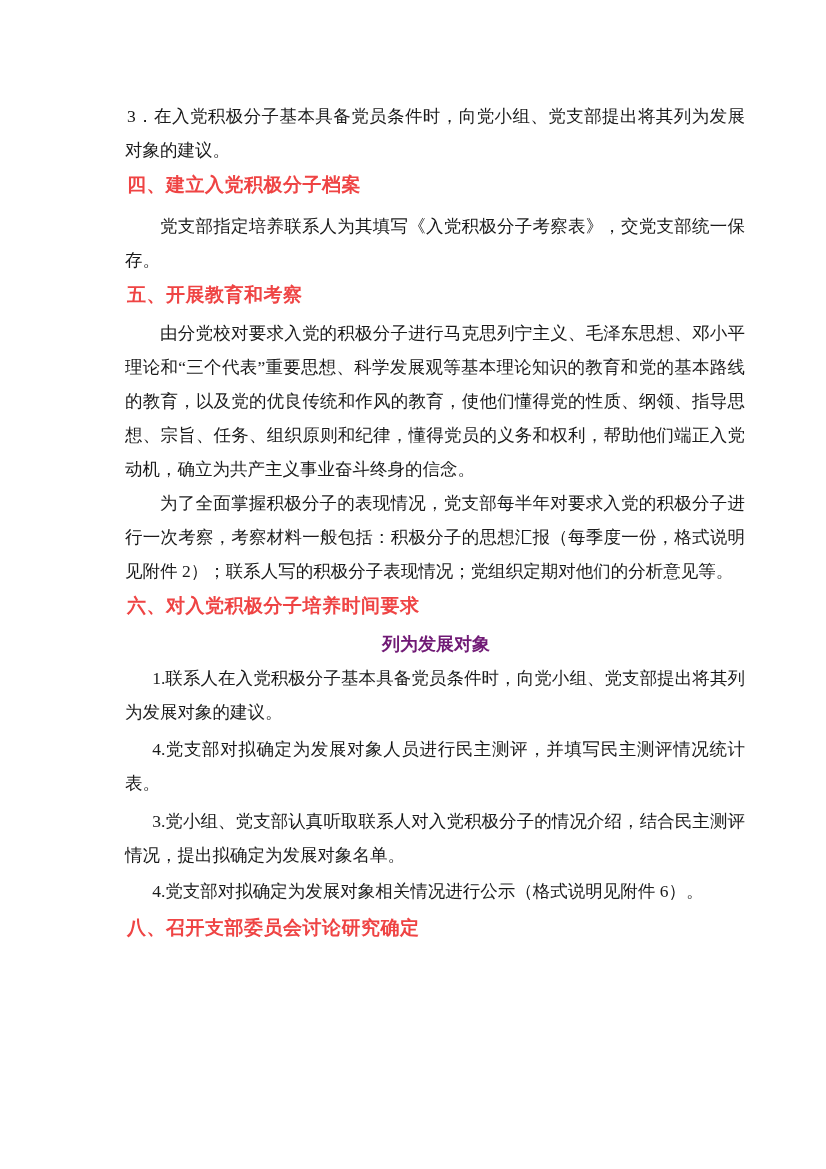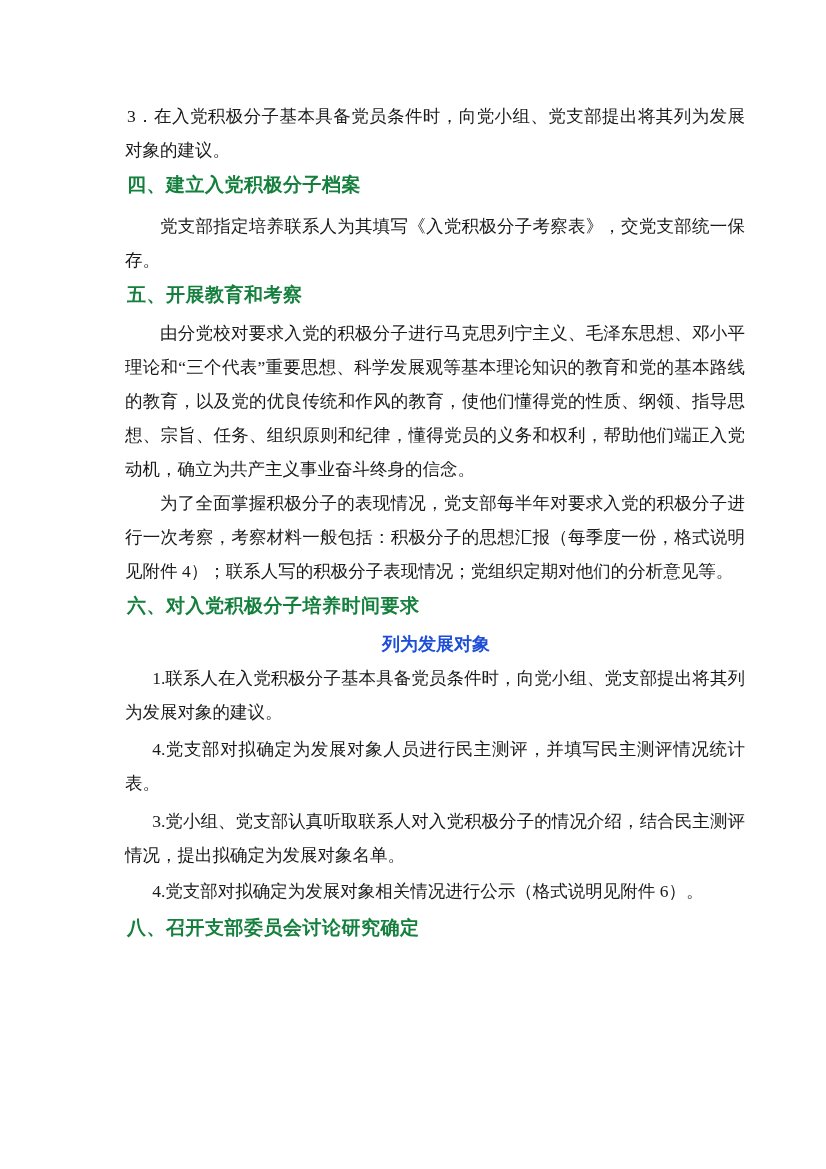--- a/index.html
+++ b/index.html
@@ -23,44 +23,44 @@
   }
   .indent-2em{text-indent:2em;}
   .indent-item{text-indent:1.55em;}
   .indent-none{text-indent:2px;}
   h2.heading{
     margin:0;
     font-family:"Liberation Sans","DejaVu Sans",sans-serif;
     font-weight:bold;
     font-size:19px;
     line-height:34px;
-    color:#15803d;
+    color:#ef4444;
     letter-spacing:0.5px;
   }
   h3.center-heading{
     margin:0;
     font-family:"Liberation Sans","DejaVu Sans",sans-serif;
     font-weight:bold;
     font-size:18px;
     line-height:34px;
-    color:#1d4ed8;
+    color:#701a75;
     text-align:center;
   }
 </style>
 </head>
 <body>
 
 <div class="page">
   <div class="content" id="doc-content">
       <p class="paragraph indent-none" style="margin-top: 0px;">3．在入党积极分子基本具备党员条件时，向党小组、党支部提出将其列为发展对象的建议。</p>
       <h2 class="heading indent-none" style="margin-top: 1px;">四、建立入党积极分子档案</h2>
       <p class="paragraph indent-2em" style="margin-top: 7px;">党支部指定培养联系人为其填写《入党积极分子考察表》，交党支部统一保存。</p>
       <h2 class="heading indent-none" style="margin-top: 1px;">五、开展教育和考察</h2>
       <p class="paragraph indent-2em" style="margin-top: 4px;">由分党校对要求入党的积极分子进行马克思列宁主义、毛泽东思想、邓小平理论和“三个代表”重要思想、科学发展观等基本理论知识的教育和党的基本路线的教育，以及党的优良传统和作风的教育，使他们懂得党的性质、纲领、指导思想、宗旨、任务、组织原则和纪律，懂得党员的义务和权利，帮助他们端正入党动机，确立为共产主义事业奋斗终身的信念。</p>
-      <p class="paragraph indent-2em" style="margin-top: 0px;">为了全面掌握积极分子的表现情况，党支部每半年对要求入党的积极分子进行一次考察，考察材料一般包括：积极分子的思想汇报（每季度一份，格式说明见附件 4）；联系人写的积极分子表现情况；党组织定期对他们的分析意见等。</p>
+      <p class="paragraph indent-2em" style="margin-top: 0px;">为了全面掌握积极分子的表现情况，党支部每半年对要求入党的积极分子进行一次考察，考察材料一般包括：积极分子的思想汇报（每季度一份，格式说明见附件 2）；联系人写的积极分子表现情况；党组织定期对他们的分析意见等。</p>
       <h2 class="heading indent-none" style="margin-top: 1px;">六、对入党积极分子培养时间要求</h2>
       <h3 class="center-heading indent-none" style="margin-top: 4px;">列为发展对象</h3>
       <p class="paragraph indent-item" style="margin-top: 0px;">1.联系人在入党积极分子基本具备党员条件时，向党小组、党支部提出将其列为发展对象的建议。</p>
       <p class="paragraph indent-item" style="margin-top: 3px;">4.党支部对拟确定为发展对象人员进行民主测评，并填写民主测评情况统计表。</p>
       <p class="paragraph indent-item" style="margin-top: 4px;">3.党小组、党支部认真听取联系人对入党积极分子的情况介绍，结合民主测评情况，提出拟确定为发展对象名单。</p>
       <p class="paragraph indent-item" style="margin-top: 2px;">4.党支部对拟确定为发展对象相关情况进行公示（格式说明见附件 6）。</p>
       <h2 class="heading indent-none" style="margin-top: 3px;">八、召开支部委员会讨论研究确定</h2>
     </div>
 </div>
 

